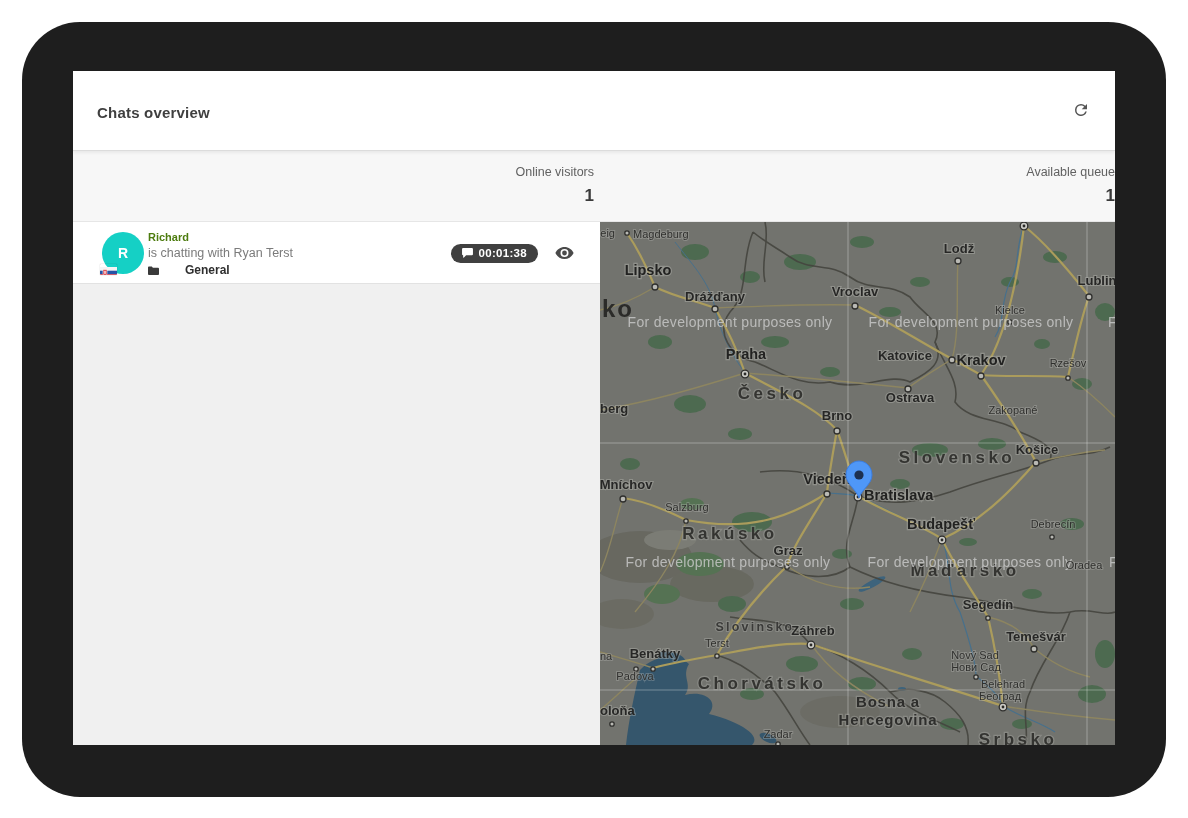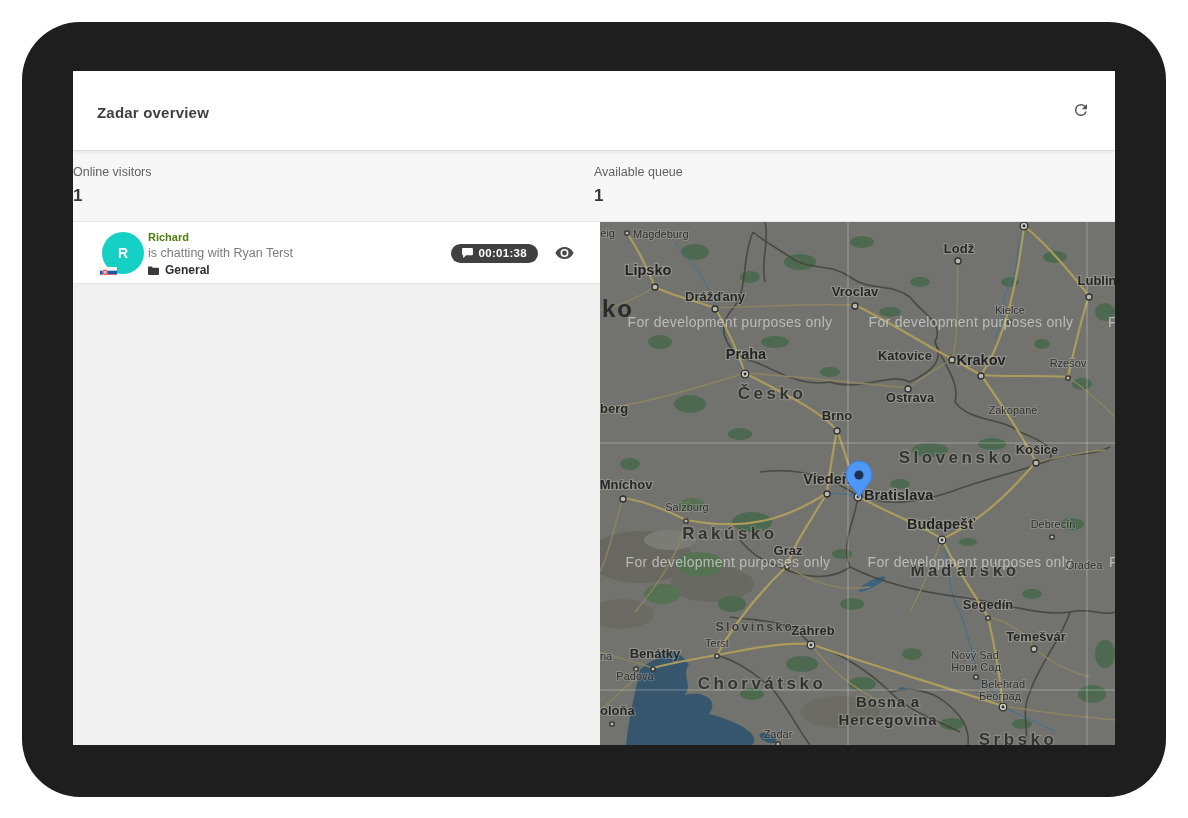--- a/index.html
+++ b/index.html
@@ -8,36 +8,36 @@
   .device-frame { position:absolute; left:22px; top:22px; width:1144px; height:775px; background:#1e1e1e; border-radius:58px; }
   .screen { position:absolute; left:51px; top:49px; width:1042px; height:674px; background:#ffffff; overflow:hidden; }
 
   
   .app-header { position:relative; height:80px; background:#fff; border-bottom:1px solid #dcdcdc; box-shadow:0 2px 3px rgba(0,0,0,0.06); z-index:3; }
   .app-title { position:absolute; left:24px; top:33px; font-size:15px; font-weight:700; color:#3f3f3f; letter-spacing:.2px; }
   .refresh-btn { position:absolute; right:18px; top:24px; width:32px; height:32px; border:none; background:transparent; cursor:pointer; color:#555; }
 
   
   .stats-bar { display:flex; height:71px; background:#f7f7f7; border-bottom:1px solid #e6e6e6; position:relative; z-index:2; }
-  .stat { flex:1; text-align:left; padding-top:14px; }
+  .stat { flex:1; text-align:right; padding-top:14px; }
   .stat-label { font-size:12.5px; color:#616161; }
   .stat-value { margin-top:7px; font-size:17px; font-weight:700; color:#3a3a3a; }
   .stat-sep { color:#a5a5a5; font-weight:400; font-size:14px; padding:0 5px; }
 
   
   .main-row { display:flex; height:523px; }
   .chat-panel { width:527px; background:#f0f0f0; }
   .chat-row { position:relative; height:62px; background:#ffffff; border-bottom:1px solid #e2e2e2; cursor:pointer; }
   .avatar { position:absolute; left:29px; top:10px; width:42px; height:42px; border-radius:50%; background:#15d0c5; color:#fff; font-size:14px; font-weight:700; display:flex; align-items:center; justify-content:center; }
   .flag { position:absolute; left:27px; top:42px; width:17px; height:11px; border-radius:1px; overflow:hidden; box-shadow:0 0 1px rgba(0,0,0,.4); }
   .chat-texts { position:absolute; left:75px; top:7px; }
   .visitor-name { font-size:11px; font-weight:700; color:#4d7c0f; line-height:16px; }
   .visitor-status { font-size:12.5px; color:#7b7b7b; line-height:16px; }
   .dept-row { display:flex; align-items:center; gap:6px; margin-top:2px; }
-  .dept-label { font-size:12px; font-weight:700; color:#2e2e2e; }
+  .dept-label { font-size:12px; font-weight:700; color:#2e2e2e;margin-left:20px; }
   .row-controls { position:absolute; right:26px; top:0; height:62px; display:flex; align-items:center; gap:17px; }
   .timer-badge { display:flex; align-items:center; gap:6px; background:#404040; border-radius:10px; height:19px; padding:0 11px; color:#fff; font-size:11.5px; font-weight:600; letter-spacing:.3px; }
   .eye-btn { border:none; background:transparent; cursor:pointer; color:#4a4a4a; padding:0; line-height:0; }
 
   
   .map-wrap { width:515px; height:653px; position:relative; background:#72736e; }
   svg text { font-family:"Liberation Sans", sans-serif; }
   .ml1 { font-size:17px; font-weight:700; letter-spacing:3.5px; fill:#343431; paint-order:stroke; stroke:rgba(190,190,185,.30); stroke-width:2.5px; }
   .ml8 { font-size:15px; font-weight:700; letter-spacing:.8px; fill:#2e2e2c; paint-order:stroke; stroke:rgba(190,190,185,.30); stroke-width:2.5px; }
   .ml2 { font-size:12.5px; font-weight:700; letter-spacing:2.2px; fill:#3a3a38; paint-order:stroke; stroke:rgba(190,190,185,.30); stroke-width:2px; }
@@ -47,21 +47,21 @@
   .ml6 { font-size:14px; font-weight:400; fill:#cdcdcd; opacity:.8; letter-spacing:.3px; }
   .ml7 { font-size:24px; font-weight:700; letter-spacing:2px; fill:#2b2b29; }
 </style>
 </head>
 <body>
 
 <div class="device-frame">
   <div class="screen">
 
     <div class="app-header">
-      <div class="app-title">Zadar overview</div>
+      <div class="app-title">Chats overview</div>
       <button class="refresh-btn" title="">
         <svg width="18" height="18" viewBox="0 0 24 24">
           <path fill="currentColor" d="M17.65 6.35A7.96 7.96 0 0 0 12 4a8 8 0 1 0 7.73 10h-2.08A6 6 0 1 1 12 6c1.66 0 3.14.69 4.22 1.78L13 11h7V4l-2.35 2.35z"></path>
         </svg>
       </button>
     </div>
 
     <div class="stats-bar">
       <div class="stat">
         <div class="stat-label">Online visitors</div>

